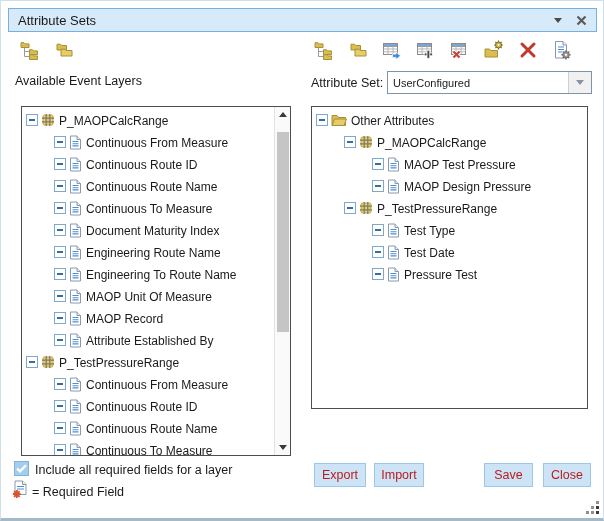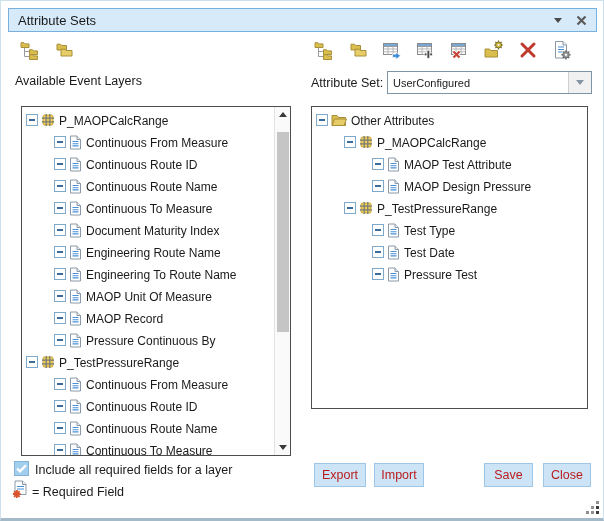--- a/index.html
+++ b/index.html
@@ -264,21 +264,21 @@
   </div>
         <div class="trow" style="padding-left: 32px;">
     <span class="ebox"></span>
     <span class="ticon">
             <svg width="13" height="15" viewBox="0 0 13 15">
               <path d="M1.5 1 H8 L11.5 4.5 V14 H1.5 Z" fill="#fff" stroke="#8a98a8"></path>
               <path d="M8 1 V4.5 H11.5" fill="#e8eef5" stroke="#8a98a8"></path>
               <path d="M3.5 6.5 H9.5 M3.5 8.7 H9.5 M3.5 10.9 H9.5" stroke="#4a90d9" stroke-width="1.1"></path>
             </svg>
           </span>
-    <span class="tlabel">Pressure Continuous By</span>
+    <span class="tlabel">Attribute Established By</span>
   </div>
         <div class="trow" style="padding-left: 4px;">
     <span class="ebox"></span>
     <span class="ticon">
             <svg width="14" height="14" viewBox="0 0 14 14">
               <rect x="2" y="2" width="10" height="10" rx="1.5" fill="#ecd05a" stroke="#c4a637"></rect>
               <path d="M5.2 1 V13 M8.8 1 V13 M1 5.2 H13 M1 8.8 H13" stroke="#787878" stroke-width="1.2" fill="none"></path>
             </svg>
           </span>
     <span class="tlabel">P_TestPressureRange</span>
@@ -363,21 +363,21 @@
   </div>
         <div class="trow" style="padding-left: 60px;">
     <span class="ebox"></span>
     <span class="ticon">
             <svg width="13" height="15" viewBox="0 0 13 15">
               <path d="M1.5 1 H8 L11.5 4.5 V14 H1.5 Z" fill="#fff" stroke="#8a98a8"></path>
               <path d="M8 1 V4.5 H11.5" fill="#e8eef5" stroke="#8a98a8"></path>
               <path d="M3.5 6.5 H9.5 M3.5 8.7 H9.5 M3.5 10.9 H9.5" stroke="#4a90d9" stroke-width="1.1"></path>
             </svg>
           </span>
-    <span class="tlabel">MAOP Test Attribute</span>
+    <span class="tlabel">MAOP Test Pressure</span>
   </div>
         <div class="trow" style="padding-left: 60px;">
     <span class="ebox"></span>
     <span class="ticon">
             <svg width="13" height="15" viewBox="0 0 13 15">
               <path d="M1.5 1 H8 L11.5 4.5 V14 H1.5 Z" fill="#fff" stroke="#8a98a8"></path>
               <path d="M8 1 V4.5 H11.5" fill="#e8eef5" stroke="#8a98a8"></path>
               <path d="M3.5 6.5 H9.5 M3.5 8.7 H9.5 M3.5 10.9 H9.5" stroke="#4a90d9" stroke-width="1.1"></path>
             </svg>
           </span>

